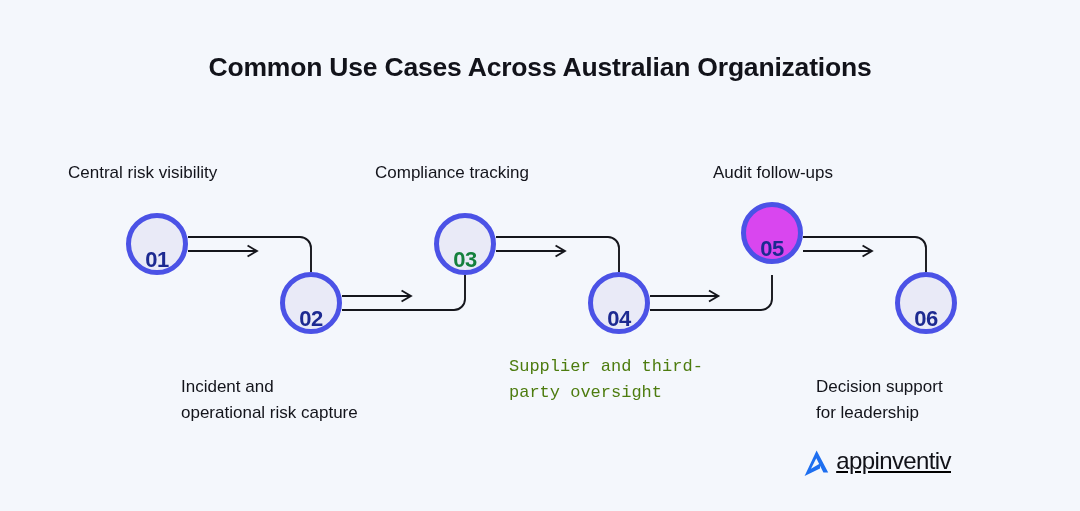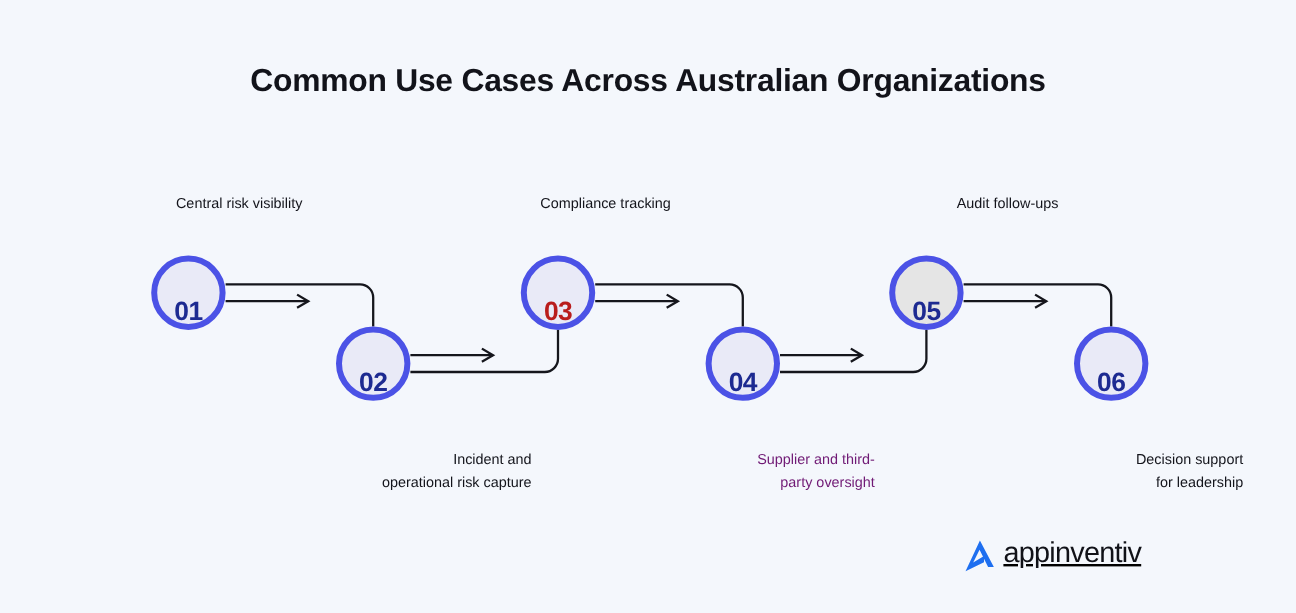--- a/index.html
+++ b/index.html
@@ -65,22 +65,22 @@
     font-weight: bold;
     color: #1d2a91;
     letter-spacing: -0.5px;
     line-height: 1;
     margin-top: 32px;
   }
 
   
   .step-label {
     position: absolute;
-    text-align: right;
-    font-size: 12px;
+    text-align: left;
+    font-size: 17px;
     color: #13141b;
     line-height: 1.55;
     z-index: 2;
     white-space: pre-line;
   }
   .step-label.above { }
   .step-label.below { font-weight: normal; }
 
   
   #brand-logo {
@@ -137,40 +137,40 @@
     </svg>
 
   <div id="nodes-layer">
       <div class="step-node" style="left: 126px; top: 213px; background: rgb(233, 234, 247); border-color: rgb(75, 82, 230);">
         <span class="step-number" style="color: rgb(29, 42, 145);">01</span>
       </div>
       <div class="step-node" style="left: 280px; top: 272px; background: rgb(233, 234, 247); border-color: rgb(75, 82, 230); justify-content: center;">
         <span class="step-number" style="color: rgb(29, 42, 145);">02</span>
       </div>
       <div class="step-node" style="left: 434px; top: 213px; background: rgb(233, 234, 247); border-color: rgb(75, 82, 230);">
-        <span class="step-number" style="color: #b91c1c;">03</span>
+        <span class="step-number" style="color: #15803d;">03</span>
       </div>
       <div class="step-node" style="left: 588px; top: 272px; background: rgb(233, 234, 247); border-color: rgb(75, 82, 230);">
         <span class="step-number" style="color: rgb(29, 42, 145);">04</span>
       </div>
-      <div class="step-node" style="left: 741px; top: 213px; background: #e5e5e5; border-color: rgb(75, 82, 230); text-align: center;">
+      <div class="step-node" style="left: 741px; top: 202px; background: #d946ef; border-color: rgb(75, 82, 230); text-align: center;">
         <span class="step-number" style="color: rgb(29, 42, 145);">05</span>
       </div>
       <div class="step-node" style="left: 895px; top: 272px; background: rgb(233, 234, 247); border-color: rgb(75, 82, 230);">
         <span class="step-number" style="color: rgb(29, 42, 145);">06</span>
       </div>
     </div>
   <div id="labels-layer">
       <div class="step-label above" style="left: 68px; top: 160px; width: 184px; color: rgb(19, 20, 27);">Central risk visibility</div>
       <div class="step-label below" style="left: 181px; top: 374px; width: 262px; color: rgb(19, 20, 27);">Incident and
 operational risk capture</div>
       <div class="step-label above" style="left: 375px; top: 160px; width: 184px; color: rgb(19, 20, 27);">Compliance tracking</div>
-      <div class="step-label below" style="left: 509px; top: 374px; width: 220px; color: #701a75;">Supplier and third-
+      <div class="step-label below" style="left: 509px; top: 354px; width: 220px; color: #4d7c0f; font-family: Liberation Mono, monospace;">Supplier and third-
 party oversight</div>
-      <div class="step-label above" style="left: 698px; top: 160px; width: 184px; color: rgb(19, 20, 27);">Audit follow-ups</div>
+      <div class="step-label above" style="left: 713px; top: 160px; width: 184px; color: rgb(19, 20, 27);">Audit follow-ups</div>
       <div class="step-label below" style="left: 816px; top: 374px; width: 220px; color: rgb(19, 20, 27);">Decision support
 for leadership</div>
     </div>
 
   <div id="brand-logo">
     <svg id="brand-logo-mark" width="30" height="30" viewBox="0 0 30 30">
       <path d="M15.6 3.4 L27.2 25.6 L22.4 25.6 L15.3 11.2 L10.0 21.8 L19.0 16.4 L19.0 21.6 L3.6 29.0 Z" fill="#1e6ff0"></path>
     </svg>
     <span id="brand-logo-text">appinventiv</span>
   </div>

